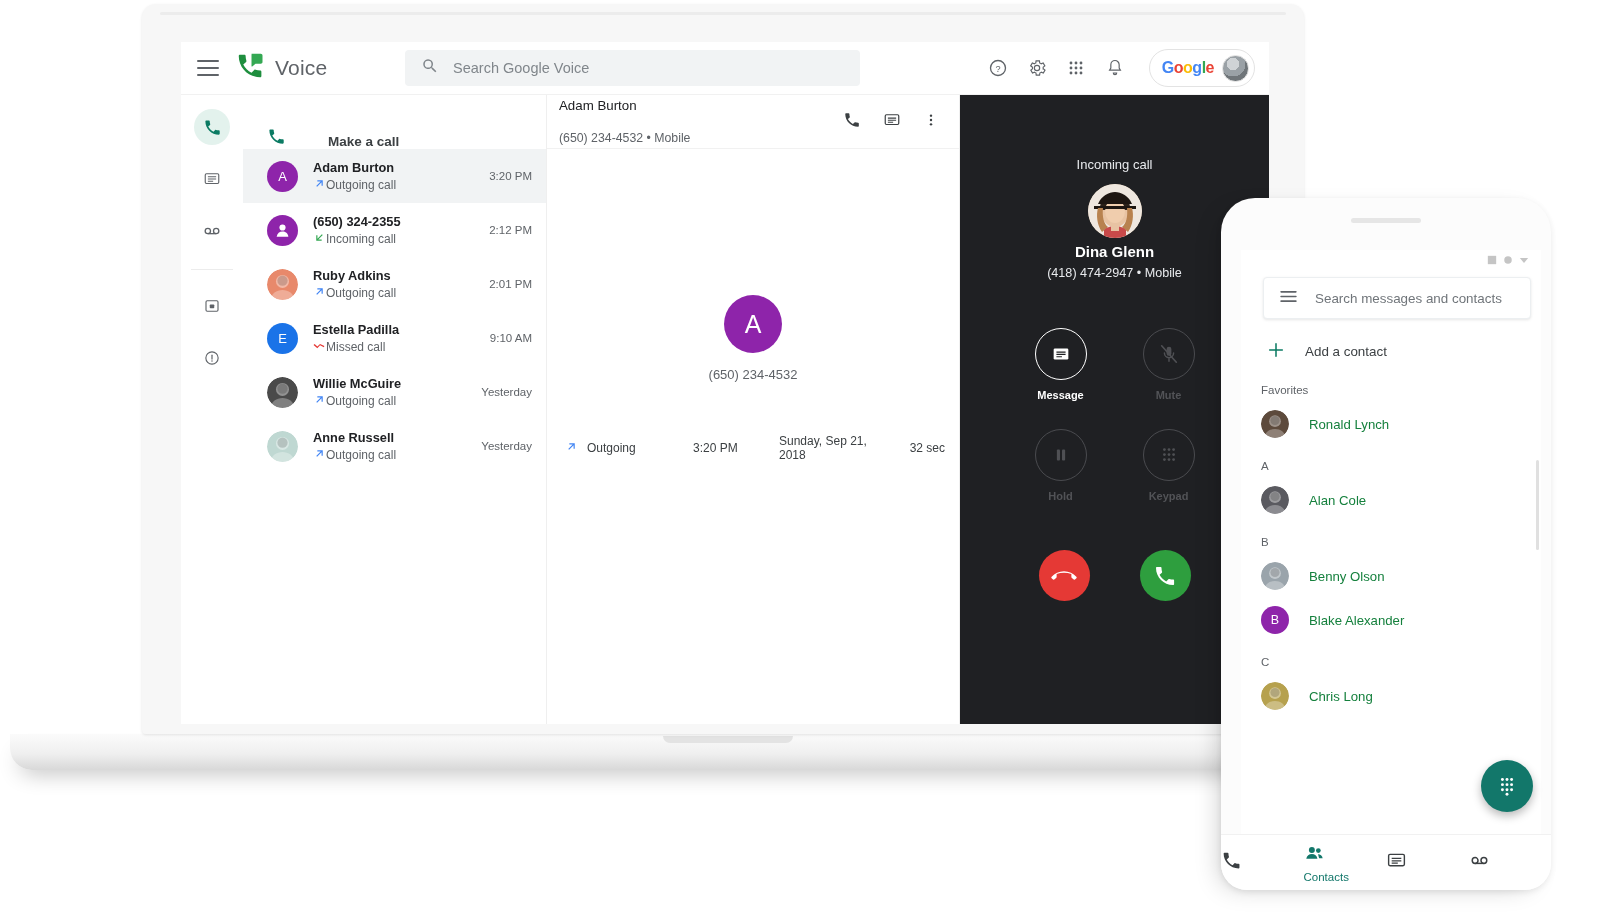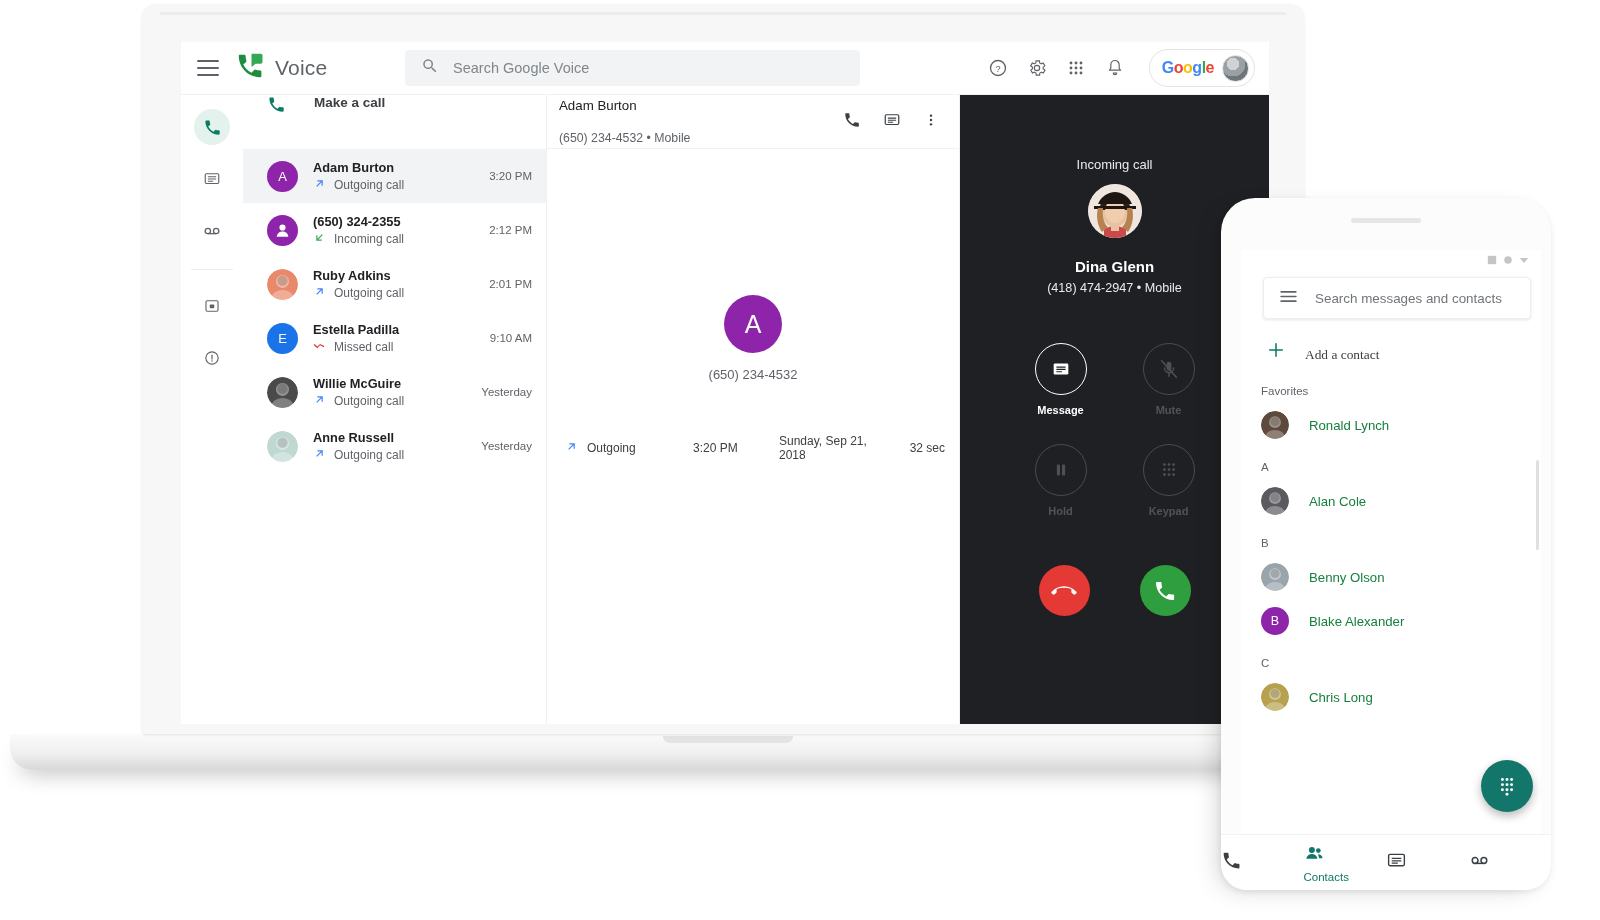--- a/index.html
+++ b/index.html
@@ -72,30 +72,30 @@
   .app-body { display:flex; height: 629px; }
 
   .rail { width: 62px; padding-top: 14px; display:flex; flex-direction:column;
     align-items:center; background:#fff; }
   .rail-btn { width:36px; height:36px; border-radius:50%; display:flex;
     align-items:center; justify-content:center; margin-bottom: 16px; cursor:pointer; }
   .rail-btn.active { background:#e3f2ed; }
   .rail-sep { width:42px; height:1px; background:#ececec; margin: 4px 0 18px; }
 
   .list-col { width: 304px; border-right:1px solid #efefef; }
-  .make-call { height:54px; display:flex; align-items:flex-start; gap:28px; padding-left:24px; cursor:pointer; }
+  .make-call { height:54px; display:flex; align-items:flex-end; gap:42px; padding-left:24px; cursor:pointer; }
   .make-call span { font-size:13.5px; font-weight:bold; color:#3c4043; }
 
   .call-row { height:54px; display:flex; align-items:center; padding:0 14px 0 24px; cursor:pointer; }
   .call-row.sel { background:#f1f3f4; }
   .av { width:31px; height:31px; border-radius:50%; flex:0 0 31px; display:flex;
     align-items:center; justify-content:center; color:#fff; font-size:13px; overflow:hidden; }
   .call-meta { margin-left:15px; flex:1; min-width:0; }
   .cname { font-size:12.8px; color:#202124; font-weight:bold; white-space:nowrap; overflow:hidden; text-overflow:ellipsis; }
-  .csub { font-size:12px; color:#5f6368; display:flex; align-items:center; gap:8px; margin-top:2px; }
+  .csub { font-size:12px; color:#5f6368; display:flex; align-items:center; gap:0; margin-top:2px; }
   .ctime { font-size:11.5px; color:#5f6368; white-space:nowrap; margin-left:8px; }
 
   
   .detail-col { width: 413px; border-right:1px solid #efefef; display:flex; flex-direction:column; }
   .detail-head { height:54px; display:flex; align-items:center; padding:0 14px 0 12px; border-bottom:1px solid #f1f1f1; }
   .dh-name { font-size:13.3px; color:#202124; }
   .dh-num { font-size:12.3px; color:#5f6368; margin-top:18px; }
   .dh-actions { margin-left:auto; display:flex; align-items:center; gap:22px; padding-right:6px; }
   .detail-body { flex:1; display:flex; flex-direction:column; align-items:center; justify-content:flex-start; padding-top:146px; }
   .big-av { width:58px; height:58px; border-radius:50%; display:flex; align-items:center;
@@ -109,21 +109,21 @@
   .c-time{ width:86px; }
   .c-date{ flex:1; }
   .c-dur{ width:56px; text-align:right; }
 
   
   .call-panel { flex:1; background:#1f2023; display:flex; flex-direction:column;
     align-items:center; padding-top:62px; position:relative; }
   .ic-label { font-size:13px; color:#e8eaed; }
   .ic-photo { width:54px; height:54px; border-radius:50%; margin-top:12px; overflow:hidden;
     background:#d8c3ad; position:relative; }
-  .ic-name { margin-top:20px; font-size:15px; color:#fff; font-weight:bold; }
+  .ic-name { margin-top:5px; font-size:15px; color:#fff; font-weight:bold; }
   .ic-num { margin-top:6px; font-size:12.6px; color:#e8eaed; }
   .ctrl-grid { margin-top:48px; display:grid; grid-template-columns:108px 108px;
     row-gap:28px; justify-items:center; }
   .ctrl { display:flex; flex-direction:column; align-items:center; gap:9px; cursor:pointer; }
   .ctrl-circle { width:52px; height:52px; border-radius:50%; border:1px solid #ffffff;
     display:flex; align-items:center; justify-content:center; }
   .ctrl.dim .ctrl-circle { border-color:#4a4b4f; }
   .ctrl-lbl { font-size:11px; color:#fff; font-weight:bold; }
   .ctrl.dim .ctrl-lbl { color:#525357; }
   .ans-row { margin-top:48px; display:flex; gap:50px; }
@@ -140,21 +140,21 @@
   .ph-speaker { position:absolute; left:50%; transform:translateX(-50%); top:20px;
     width:70px; height:5px; background:#e6e6e6; border-radius:3px; }
   .ph-screen { position:absolute; left:20px; top:52px; width:300px; height:612px;
     background:#fff; overflow:hidden; }
   .ph-status { height:20px; display:flex; align-items:center; justify-content:flex-end;
     gap:6px; padding-right:12px; }
   .ph-search { margin:7px 10px 0 22px; height:42px; background:#fff; border-radius:4px;
     border:1px solid #eceff1; box-shadow:0 1px 3px rgba(0,0,0,.10);
     display:flex; align-items:center; gap:18px; padding:0 16px; }
   .ph-search .ph-ph { font-size:13.4px; color:#70757a; }
-  .ph-add { display:flex; align-items:flex-end; gap:20px; padding:22px 0 8px 26px; cursor:pointer;font-family:Liberation Serif, serif; }
+  .ph-add { display:flex; align-items:center; gap:20px; padding:22px 0 8px 26px; cursor:pointer; }
   .ph-add span { font-size:13.4px; color:#3c4043; }
   .ph-sec { font-size:11.5px; color:#5f6368; padding:14px 0 6px 20px; }
   .ph-row { display:flex; align-items:center; gap:20px; padding:8px 0 8px 20px; cursor:pointer; }
   .ph-av { width:28px; height:28px; border-radius:50%; flex:0 0 28px; overflow:hidden;
     display:flex; align-items:center; justify-content:center; color:#fff; font-size:12.5px; }
   .ph-nm { font-size:13.2px; color:#15803d; }
   .ph-fab { position:absolute; right:18px; bottom:78px; width:52px; height:52px;
     border-radius:50%; display:flex; align-items:center; justify-content:center;
     box-shadow:0 4px 10px rgba(0,0,0,.28); cursor:pointer; }
   .ph-nav { position:absolute; left:0; bottom:0; width:100%; height:56px; background:#fff;

